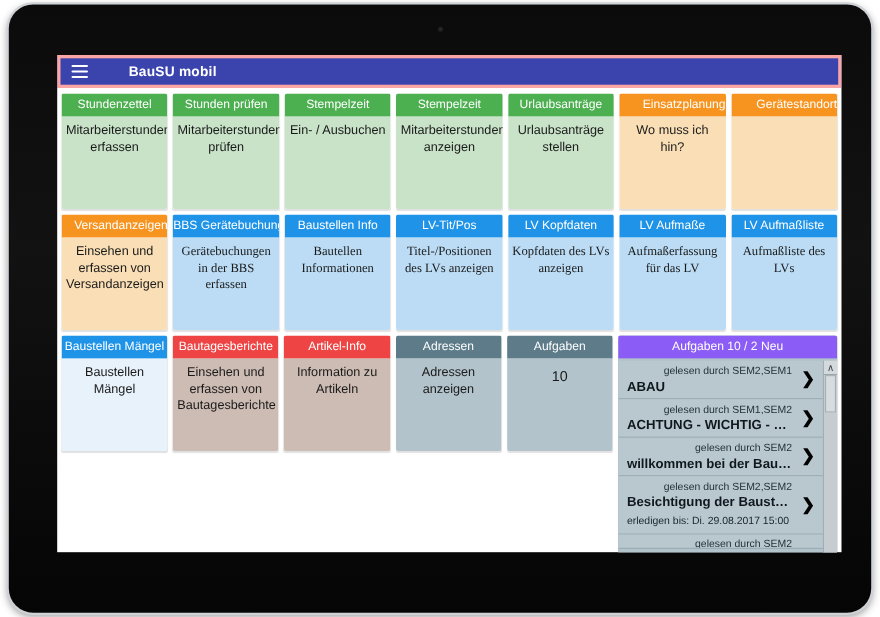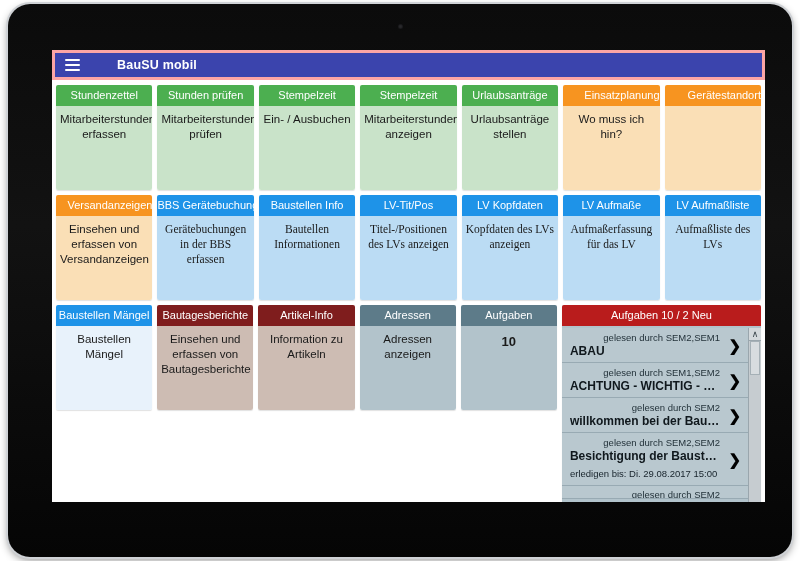--- a/index.html
+++ b/index.html
@@ -114,38 +114,38 @@
   .tile-body {
     flex: 1;
     padding: 6px 4px 0 4px;
     text-align: center;
     font-size: 11.5px;
     color: #1a1a1a;
     line-height: 15px;
   }
   .tile-body.big {
     font-size: 13px;
-    font-weight: bold;
+    font-weight: normal;
     padding-top: 8px;
   }
 
   
   .t-green  .tile-head { background: #4caf50; }
   .t-green  .tile-body { background: #c9e3c9; }
   
   .t-orange .tile-head { background: #f79420; text-align: right; }
   .t-orange .tile-body { background: #fadfb6; }
   
   .t-blue   .tile-head { background: #1e93e8; }
   .t-blue   .tile-body { background: #bbdcf4; font-family: Liberation Serif, serif; }
   
   .t-paleblue .tile-head { background: #1e93e8; }
   .t-paleblue .tile-body { background: #e8f2fb; }
   
-  .t-brown  .tile-head { background: #7f1d1d; }
+  .t-brown  .tile-head { background: #ef4444; }
   .t-brown  .tile-body { background: #cdbcb3; }
   
   .t-slate  .tile-head { background: #5d7b89; }
   .t-slate  .tile-body { background: #b2c3cb; }
 
   
   #aufgaben-panel {
     flex: 2.07 1 0;
     min-width: 0;
     height: 213px;
@@ -155,21 +155,21 @@
     flex-direction: column;
     background: #b2c3cb;
     box-shadow: 0 1px 1px rgba(0,0,0,0.12);
   }
   #aufgaben-head {
     height: 21px;
     line-height: 21px;
     text-align: center;
     font-size: 11px;
     color: #ffffff;
-    background: #b91c1c;
+    background: #8b5cf6;
     white-space: nowrap;
   }
   #aufgaben-list-wrap {
     position: relative;
     flex: 1;
     display: flex;
     background: #b2c3cb;
     padding: 2px 0 0 0;
     overflow: hidden;
   }

